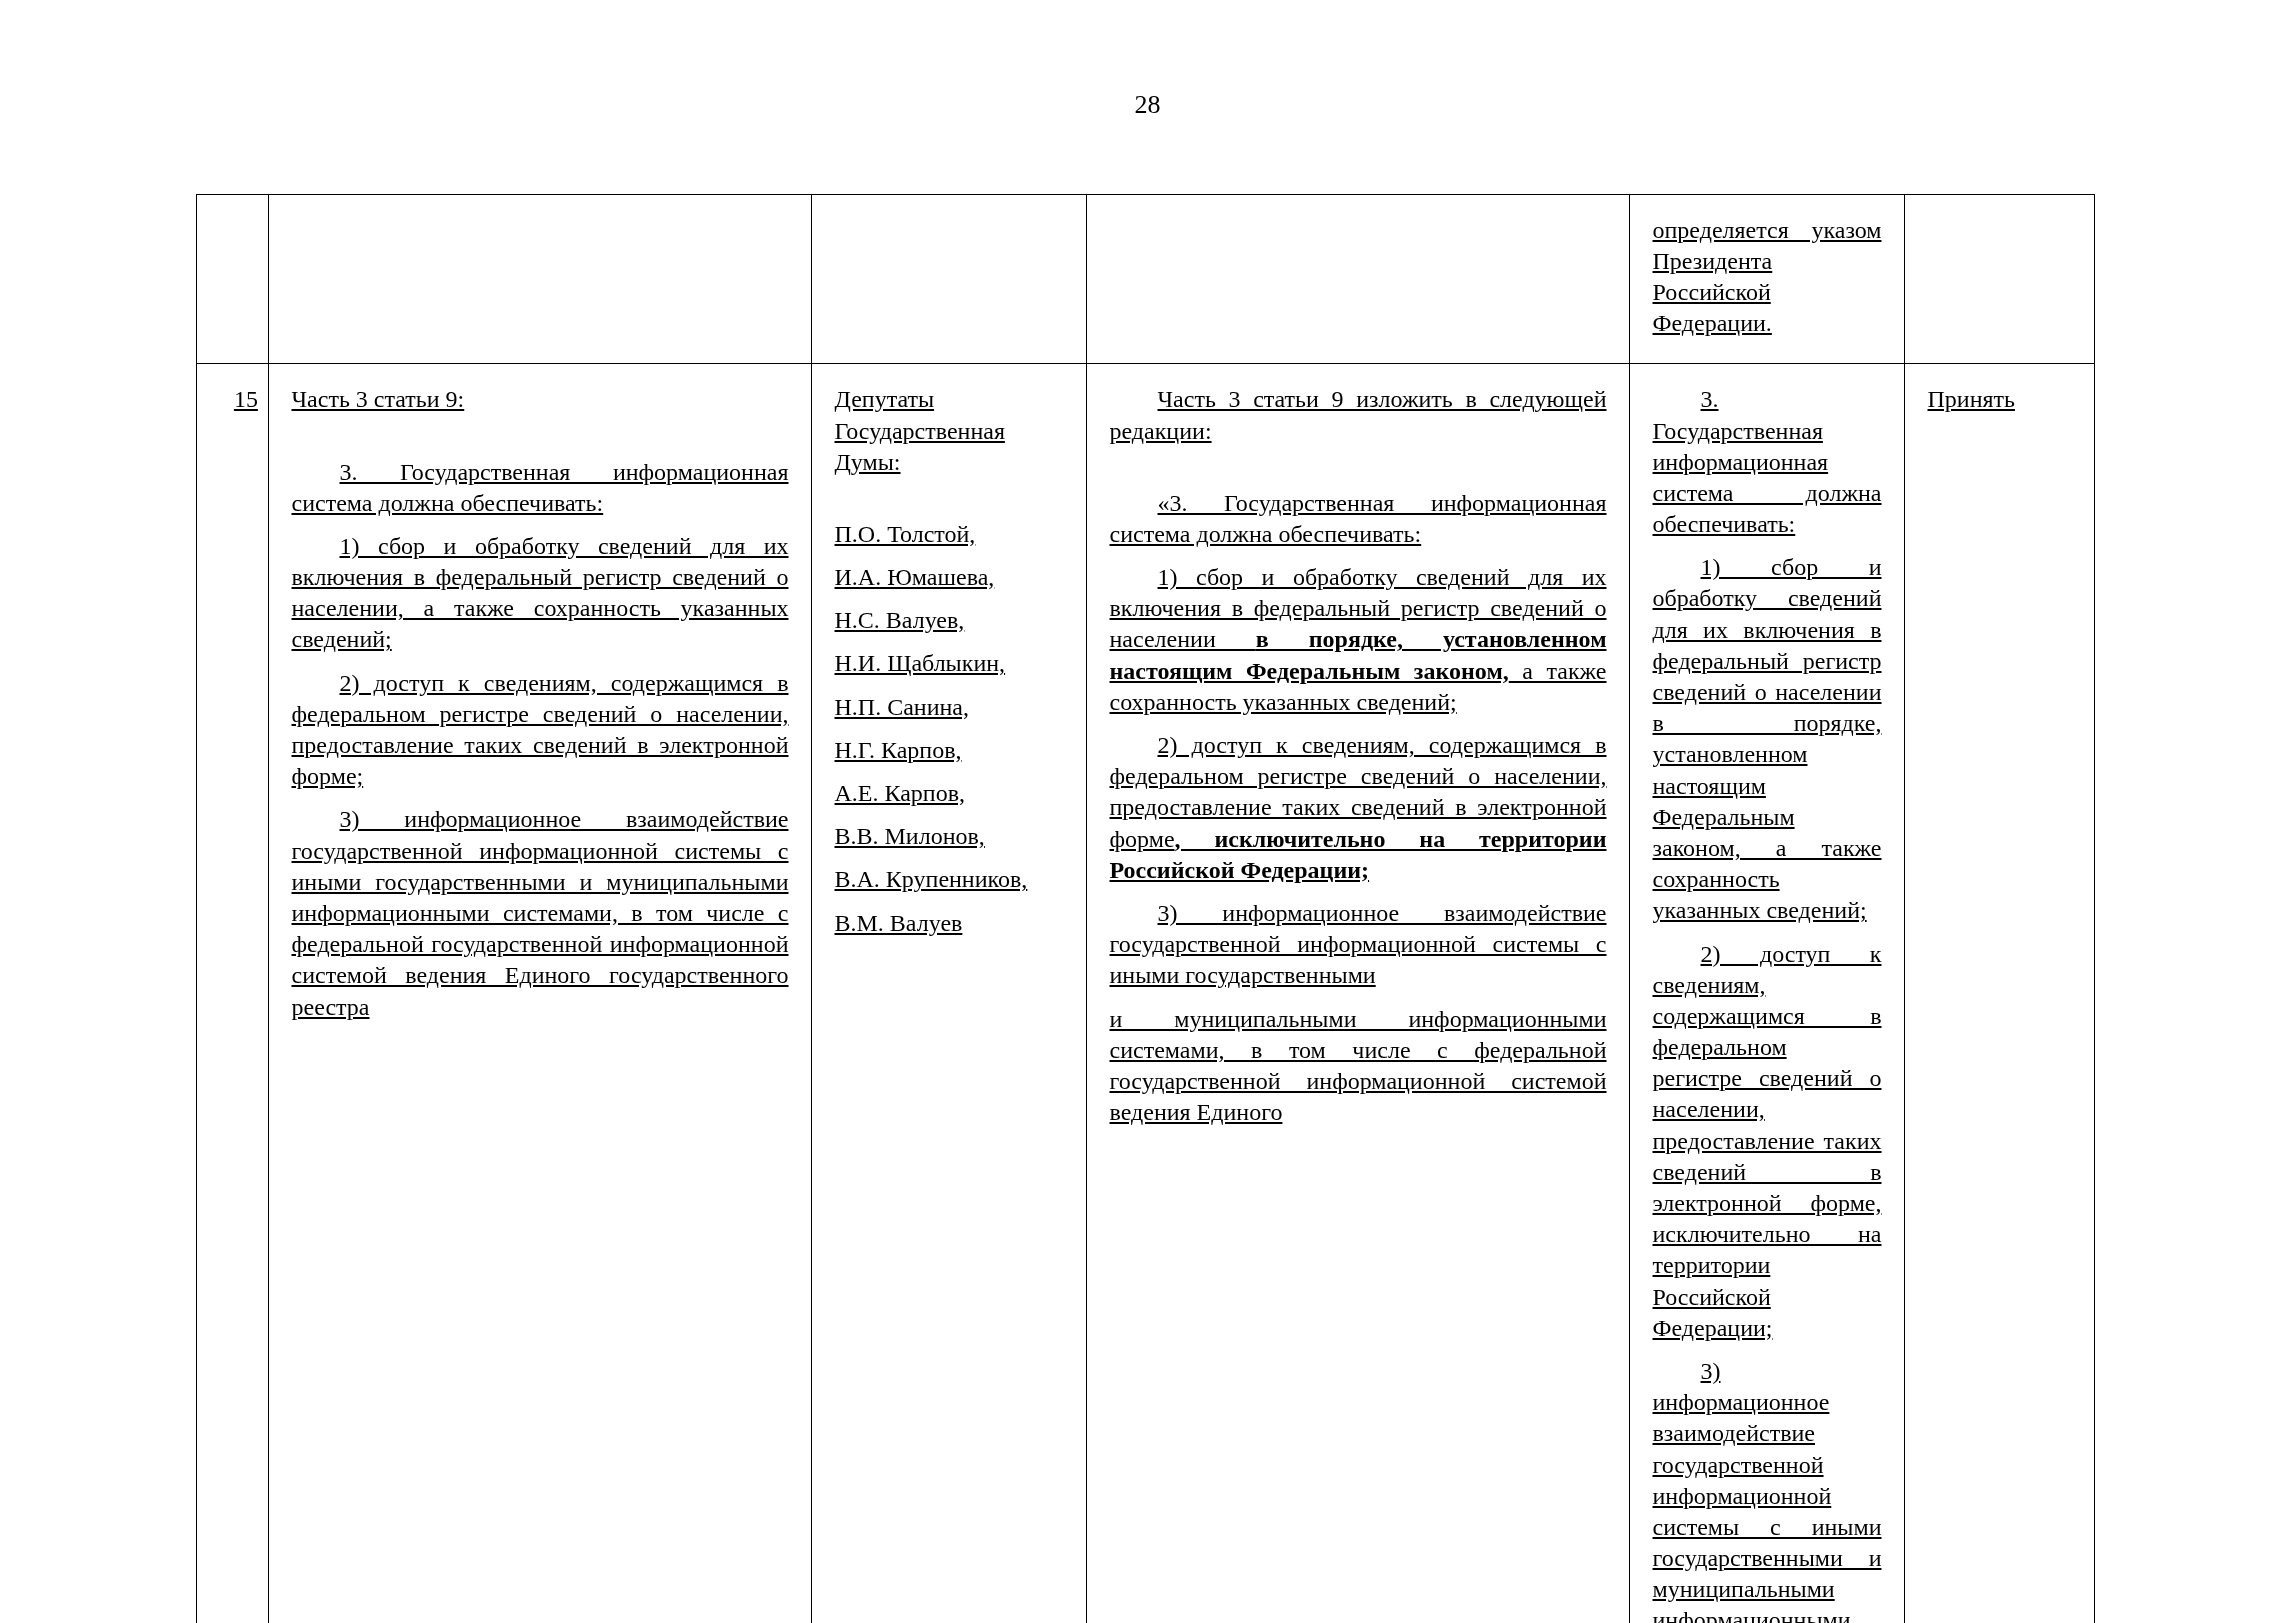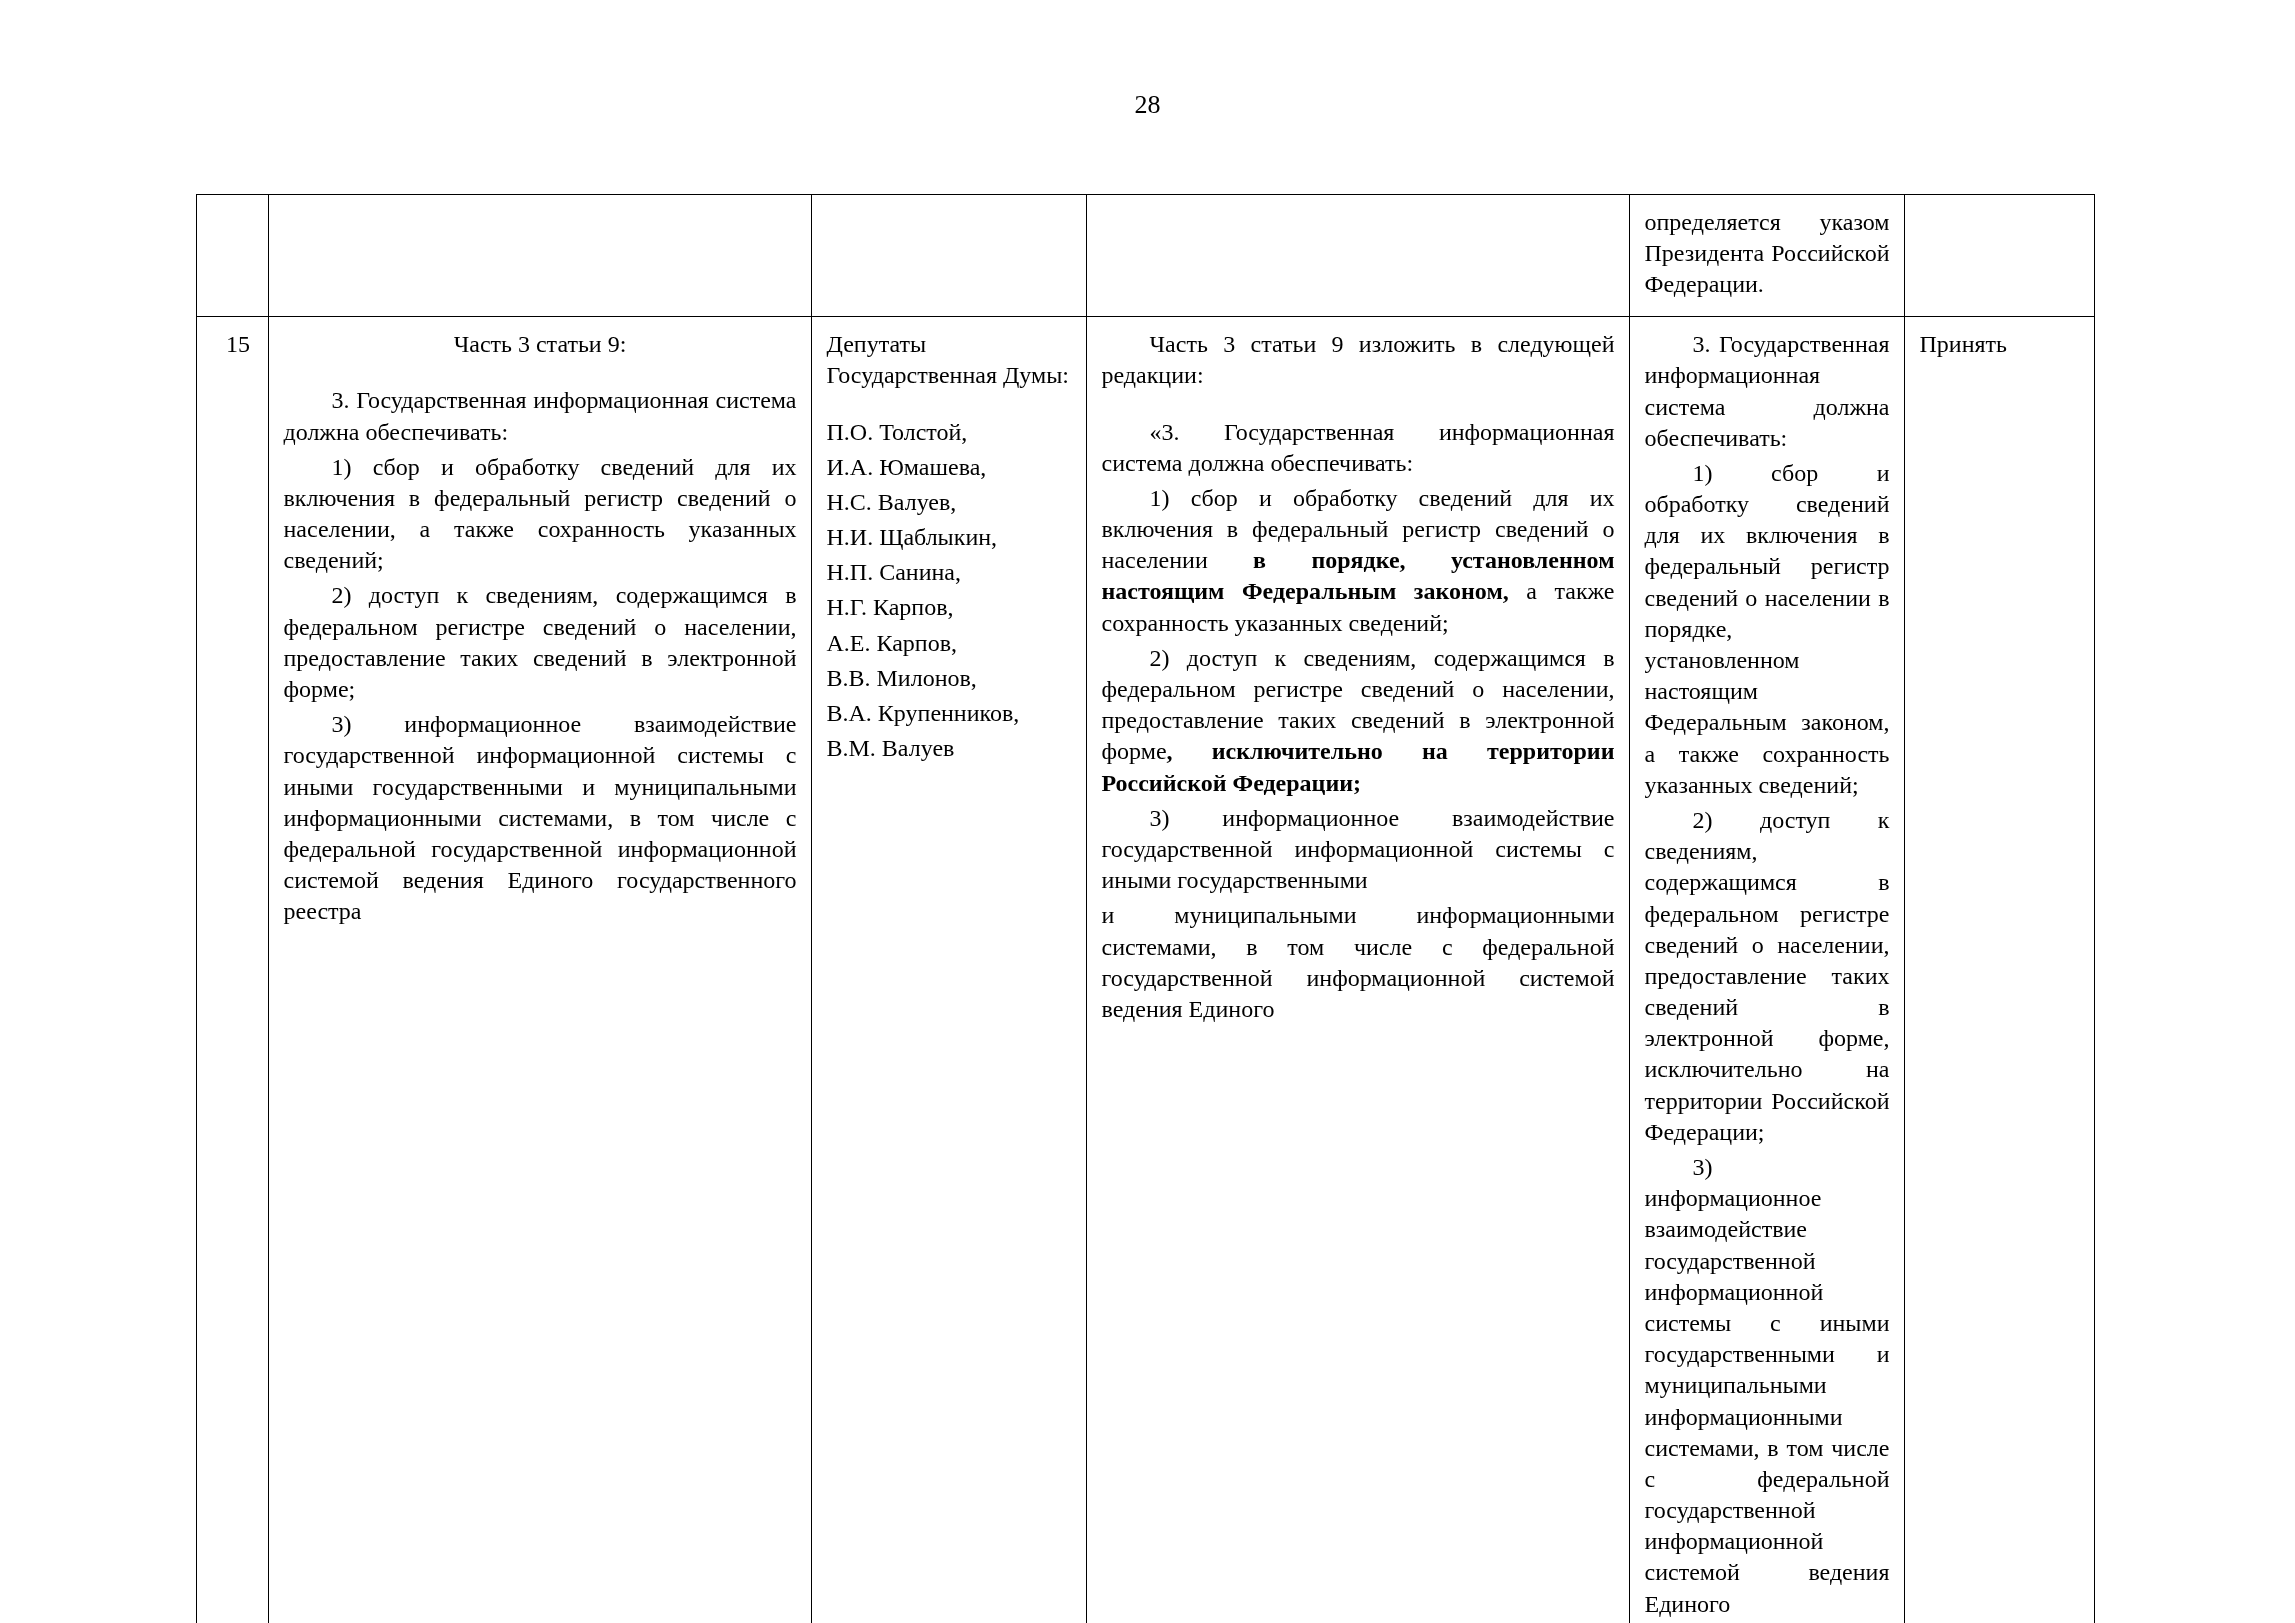--- a/index.html
+++ b/index.html
@@ -52,27 +52,27 @@
     hyphens: none;
   }
   col.c-num   { width: 72px; }
   col.c-text  { width: 543px; }
   col.c-auth  { width: 275px; }
   col.c-edit  { width: 543px; }
   col.c-res   { width: 275px; }
   col.c-dec   { width: 190px; }
 
   .cell-p {
-    margin: 4px;
+    margin: 12px;
+    text-decoration: underline;
   }
   .indent {
     text-indent: 48px;
   }
   .center {
-    text-align: center;
     text-indent: 0;
   }
   .num-cell {
     text-align: left;
     text-indent: 0;
     padding-left: 14.4px;
   }
   .dec-cell {
     text-indent: 0;
   }

